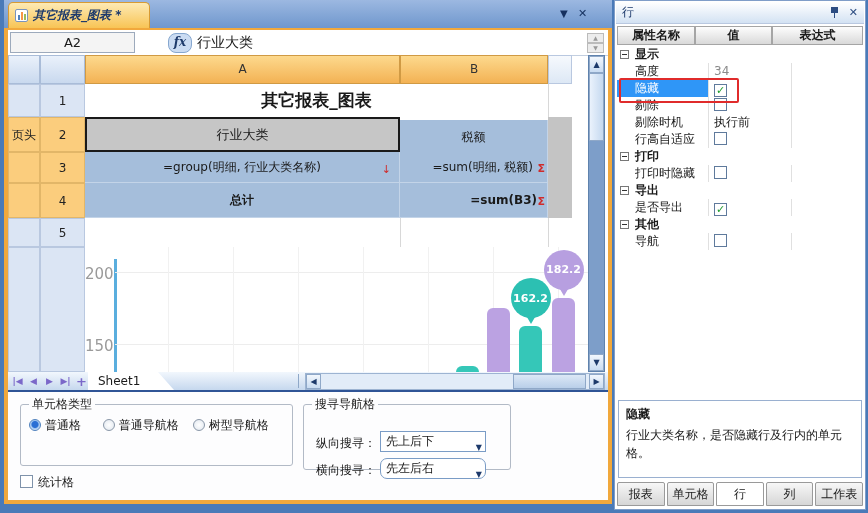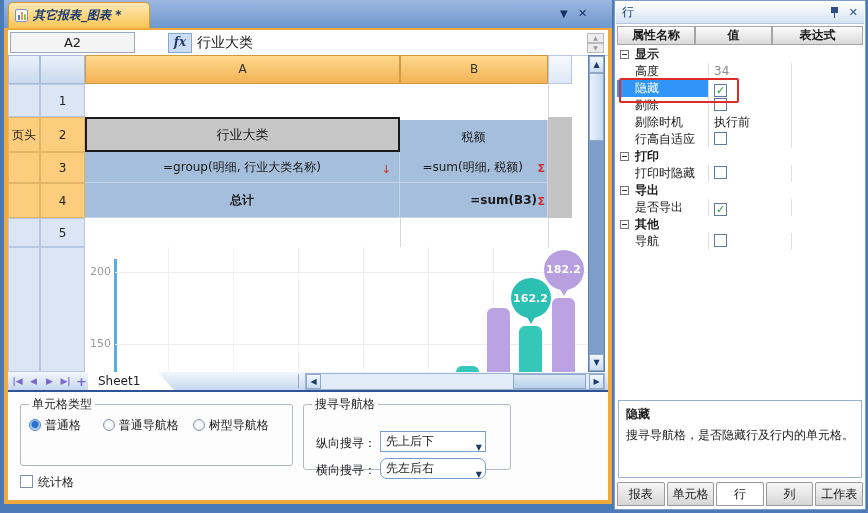--- a/index.html
+++ b/index.html
@@ -16,21 +16,21 @@
   #doc-tab .t2{height:8px;background:#f79646;}
   #doc-tab .t3{height:6px;background:#9bbb59;}
   #doc-tab .tlabel{font-weight:bold;color:#1d3a6b;font-size:12px;white-space:nowrap;font-style:italic;}
   .strip-btn{color:#15305e;font-size:10px;line-height:12px;cursor:default;}
 
   #docwin{left:4px;top:28px;width:608px;height:476px;background:#fff;border:4px solid #f1a83c;border-top-width:2px;box-sizing:border-box;}
 
   
   #fbar{left:8px;top:30px;width:600px;height:25px;background:#fff;border-bottom:1px solid #c3cfe0;}
   #namebox{left:2px;top:2px;width:123px;height:19px;background:#f4f4f4;border:1px solid #9daabc;text-align:center;line-height:19px;font-size:13px;}
-  #fxbtn{left:160px;top:3px;width:22px;height:18px;background:#cbdcf3;border:1px solid #86a7cf;border-radius:0;text-align:center;line-height:17px;font-style:italic;font-weight:bold;font-family:"DejaVu Serif",serif;color:#1d3a6b;font-size:12px;}
+  #fxbtn{left:160px;top:3px;width:22px;height:18px;background:#cbdcf3;border:1px solid #86a7cf;border-radius:8px;text-align:center;line-height:17px;font-style:italic;font-weight:bold;font-family:"DejaVu Serif",serif;color:#1d3a6b;font-size:12px;}
   #ftext{left:189px;top:3px;font-size:14px;line-height:19px;}
   .spinbtn{left:579px;width:17px;height:10px;background:#ececec;border:1px solid #bbb;box-sizing:border-box;text-align:center;font-size:6px;line-height:8px;color:#999;}
 
   
   .gh-blue{background:linear-gradient(#eaf1fb,#c9d9ee);border:1px solid #a9bcd8;box-sizing:border-box;}
   .gh-orange{background:linear-gradient(#fdd98d,#f3b254);border:1px solid #d09a44;box-sizing:border-box;text-align:center;color:#333;}
   .gh-light{background:linear-gradient(#f6f9fd,#dde8f5);border:1px solid #b9c8e0;box-sizing:border-box;}
   .rh-blue{background:#dbe5f4;border:1px solid #b9c8e0;box-sizing:border-box;text-align:center;color:#222;}
   .rh-orange{background:#fbcd7d;border:1px solid #e2b668;box-sizing:border-box;text-align:center;color:#222;}
   .cell-blue{background:#a5bedb;box-sizing:border-box;border-right:1px solid #c3d4e8;border-bottom:1px solid #c3d4e8;}
@@ -38,21 +38,21 @@
   .vline{width:1px;background:#d8d8d8;}
   .hline{height:1px;background:#d8d8d8;}
 
   
   #vscroll{left:588px;top:55px;width:17px;height:317px;background:#7d9ec9;border:1px solid #5f82ad;box-sizing:border-box;}
   .sbtn{position:absolute;left:0;width:15px;height:17px;background:linear-gradient(#f2f7fd,#c9dcf2);border:1px solid #8fa8c8;box-sizing:border-box;text-align:center;color:#1d3a6b;font-size:8px;line-height:15px;}
   #vthumb{position:absolute;left:0;top:17px;width:15px;height:68px;background:linear-gradient(90deg,#eaf2fc,#c5d9f0);border:1px solid #8fa8c8;box-sizing:border-box;}
 
   
   #chart{left:85px;top:247px;width:503px;height:125px;background:#fff;overflow:hidden;}
-  .ytick{position:absolute;left:0;width:26px;text-align:right;color:#9a9a9a;font-size:11px;}
+  .ytick{position:absolute;left:0;width:26px;text-align:right;color:#9a9a9a;font-size:15px;}
   .gridh{position:absolute;left:30px;right:0;height:1px;background:#ededed;}
   .gridv{position:absolute;top:0;bottom:0;width:1px;background:#f1f1f1;}
   #yaxis{position:absolute;left:29px;top:12px;bottom:0;width:3px;background:#5aaede;}
   .bar{position:absolute;border-radius:6px 6px 0 0;}
   .bar.teal{background:#35c7b8;}
   .bar.purple{background:#bba2e2;}
   .balloon{position:absolute;width:40px;height:40px;border-radius:50%;color:#fff;font-size:11px;font-weight:bold;display:flex;align-items:center;justify-content:center;}
   .balloon.teal{background:#2cc0b2;}
   .balloon.purple{background:#b79fe0;}
   .btail{position:absolute;width:0;height:0;border-left:7px solid transparent;border-right:7px solid transparent;border-top:12px solid;}
@@ -149,31 +149,32 @@
   <div class="abs rh-blue" style="left:8px;top:218px;width:32px;height:29px;"></div>
   <div class="abs rh-blue" style="left:8px;top:247px;width:32px;height:125px;"></div>
 
   <div class="abs rh-blue" style="left:40px;top:84px;width:45px;height:33px;line-height:33px;">1</div>
   <div class="abs rh-orange" style="left:40px;top:117px;width:45px;height:35px;line-height:35px;">2</div>
   <div class="abs rh-orange" style="left:40px;top:152px;width:45px;height:31px;line-height:31px;">3</div>
   <div class="abs rh-orange" style="left:40px;top:183px;width:45px;height:35px;line-height:35px;">4</div>
   <div class="abs rh-blue" style="left:40px;top:218px;width:45px;height:29px;line-height:29px;">5</div>
   <div class="abs rh-blue" style="left:40px;top:247px;width:45px;height:125px;"></div>
 
+  <div class="abs" style="left:85px;top:84px;width:463px;height:33px;text-align:center;line-height:33px;font-size:17px;font-weight:bold;">其它报表_图表</div>
   <div class="abs vline" style="left:548px;top:84px;height:33px;"></div>
 
   <div class="abs" style="left:85px;top:117px;width:315px;height:35px;background:#c6c6c6;border:2px solid #1a1a1a;box-sizing:border-box;text-align:center;line-height:31px;font-size:13px;">行业大类</div>
   <div class="abs cell-blue" style="left:400px;top:120px;width:148px;height:35px;text-align:center;line-height:35px;">税额</div>
   <div class="abs cell-gray-beyond" style="left:548px;top:117px;width:24px;height:35px;"></div>
 
   <div class="abs cell-blue" style="left:85px;top:152px;width:315px;height:31px;text-align:center;line-height:31px;">
     <span>=group(明细, 行业大类名称)</span>
     <span class="redarrow">↓</span>
   </div>
-  <div class="abs cell-blue" style="left:400px;top:152px;width:148px;height:31px;text-align:right;line-height:31px;padding-right:24px;">
+  <div class="abs cell-blue" style="left:400px;top:152px;width:148px;height:31px;text-align:right;line-height:31px;padding-right:14px;">
     <span>=sum(明细, 税额)</span>
     <span class="sigma">Σ</span>
   </div>
   <div class="abs cell-gray-beyond" style="left:548px;top:152px;width:24px;height:31px;"></div>
 
   <div class="abs cell-blue" style="left:85px;top:183px;width:315px;height:35px;text-align:center;line-height:35px;font-weight:bold;">总计</div>
   <div class="abs cell-blue" style="left:400px;top:183px;width:148px;height:35px;text-align:right;line-height:35px;padding-right:10px;font-weight:bold;">
     <span>=sum(B3)</span>
     <span class="sigma">Σ</span>
   </div>
@@ -311,21 +312,21 @@
         <div class="prow">
           <span class="c1">导航</span>
           <span class="c2"><span class="pcb"></span></span>
           <span class="c3"></span>
         </div>
       </div>
     <div id="redbox"></div>
 
     <div id="rdesc">
       <div class="dt">隐藏</div>
-      <div class="db">搜寻导航格，是否隐藏行及行内的单元格。</div>
+      <div class="db">行业大类名称，是否隐藏行及行内的单元格。</div>
     </div>
 
     <div id="rtabs">
         <div class="rtab">报表</div>
         <div class="rtab">单元格</div>
         <div class="rtab active">行</div>
         <div class="rtab">列</div>
         <div class="rtab">工作表</div>
       </div>
   </div>

